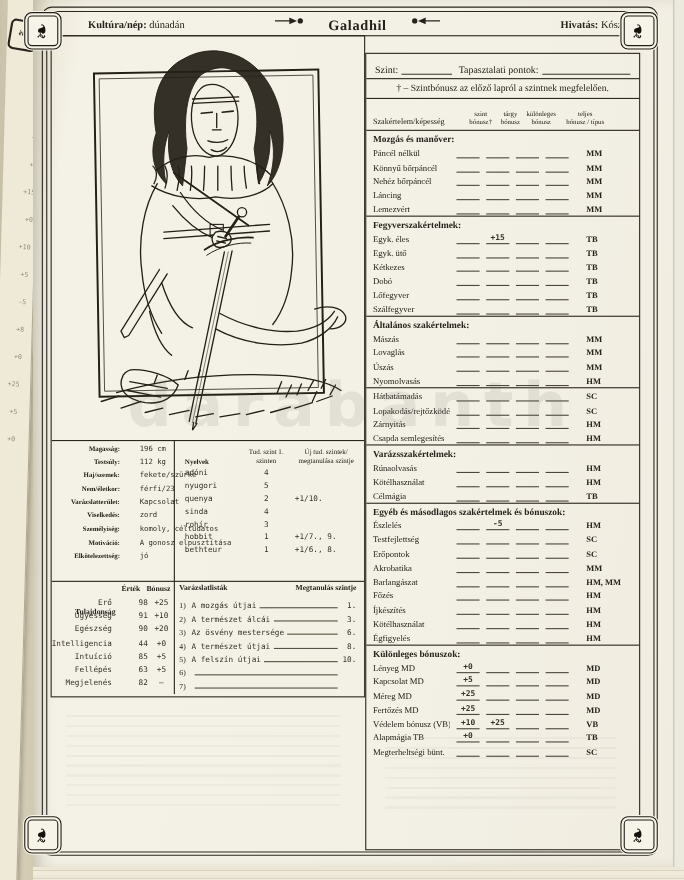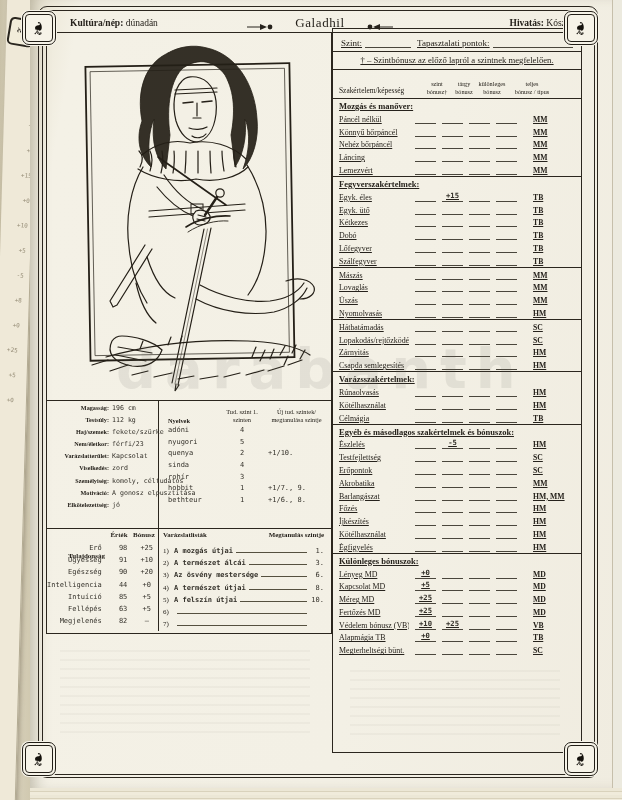--- a/index.html
+++ b/index.html
@@ -31,66 +31,66 @@
                border:.9px solid #2b261e;border-radius:6px;}
   .corner{position:absolute;width:32px;height:32px;background:#f6f3e8;border:1.9px solid #221e17;
           border-radius:7px;z-index:6;display:flex;align-items:center;justify-content:center;
           box-shadow:0 0 0 1px #f6f3e8;}
   .corner::after{content:"";position:absolute;inset:2px;border:.8px solid #221e17;border-radius:4px;}
   .corner .glyph{font-size:19px;line-height:1;transform:rotate(-90deg);color:#15120d;}
   .c-tl{left:22px;top:11px}.c-tr{left:564px;top:11px}.c-bl{left:22px;top:742px}.c-br{left:564px;top:742px}
   
   .band-top{position:absolute;left:52px;top:13px;width:532px;height:19px;z-index:5;
             border-bottom:1.2px solid #2b261e;display:flex;align-items:center;font-size:9.5px;}
-  .band-cell-l{flex:1;padding-left:18px;}
+  .band-cell-l{flex:1;padding-left:28px;}
   .band-cell-r{flex:1;padding-right:14px;text-align:right;}
   .band-label{font-weight:bold;}
-  .char-title{font-weight:normal;font-size:13px;letter-spacing:.6px;display:flex;align-items:flex-end;gap:22px;}
+  .char-title{font-weight:bold;font-size:13px;letter-spacing:.6px;display:flex;align-items:flex-start;gap:22px;}
   .orn svg{display:block}
   
   .left-box{position:absolute;left:46px;top:32px;width:284px;height:600px;
             border:1.1px solid #2b261e;z-index:2;}
   .portrait{position:absolute;left:1px;top:2px;}
   .lhr{position:absolute;left:0;right:0;border-top:1.1px solid #2b261e;}
   .lvr{position:absolute;border-left:1.1px solid #2b261e;}
   .personal{position:absolute;left:0;top:371px;width:111px;}
   .p-row{display:flex;align-items:baseline;height:12.1px;}
   .p-label{width:62px;text-align:right;font-weight:bold;font-size:6.2px;flex:none;}
   .p-val{font-family:"DejaVu Sans Mono","Liberation Mono",monospace;font-size:6.6px;color:#34312a;
-         margin-left:3px;white-space:nowrap;}
+         margin-left:18px;white-space:nowrap;}
   .langs{position:absolute;left:113px;top:369px;width:169px;font-size:6.4px;}
   .lang-head{display:flex;align-items:flex-end;height:22px;margin-bottom:2px;}
   .lh-name{width:52px;padding-left:8px;font-weight:bold;}
   .lh-col{width:44px;text-align:center;line-height:1.25;}
   .lh-col2{flex:1;text-align:center;line-height:1.25;}
   .lang-row{display:flex;height:11.7px;font-family:"DejaVu Sans Mono","Liberation Mono",monospace;
             font-size:7px;color:#34312a;}
   .lg-name{width:52px;padding-left:8px;}
   .lg-lvl{width:44px;text-align:center;}
   .lg-new{flex:1;text-align:left;padding-left:4px;}
   .attrs{position:absolute;left:0;top:498px;width:112px;}
   .attr-head{display:flex;font-weight:bold;font-size:7px;height:13px;}
   .ah-name{width:58px;text-align:right;margin-top:21px;}
   .ah-val{width:24px;text-align:center;margin-left:2px;}
   .ah-bon{width:26px;text-align:center;}
   .attr-row{display:flex;height:12.2px;font-family:"DejaVu Sans Mono","Liberation Mono",monospace;
             font-size:7px;color:#34312a;}
   .at-name{width:58px;text-align:right;}
-  .at-val{width:24px;text-align:center;margin-left:10px;}
+  .at-val{width:24px;text-align:right;margin-left:10px;}
   .at-bon{width:26px;text-align:center;}
   .spells{position:absolute;left:113px;top:498px;width:167px;}
   .spell-head{display:flex;justify-content:space-between;font-weight:bold;font-size:6.9px;height:13px;padding:0 3px;}
   .spell-row{display:flex;align-items:baseline;height:12.2px;font-size:7px;padding:0 3px;}
   .sp-num{width:11px;flex:none;}
-  .sp-name{font-family:"DejaVu Sans Mono","Liberation Mono",monospace;color:#34312a;white-space:nowrap;font-weight:bold;}
+  .sp-name{font-family:"DejaVu Sans Mono","Liberation Mono",monospace;color:#34312a;white-space:nowrap;}
   .sp-fill{flex:1;border-bottom:.8px solid #55503f;margin:0 3px;height:8px;}
   .sp-lvl{font-family:"DejaVu Sans Mono","Liberation Mono",monospace;color:#34312a;width:14px;text-align:right;}
   
-  .right-box{position:absolute;left:332px;top:28px;width:248px;height:723px;
-             border:1.1px solid #2b261e;z-index:2;background:transparent;text-decoration:underline;}
+  .right-box{position:absolute;left:332px;top:48px;width:248px;height:723px;
+             border:1.1px solid #2b261e;z-index:2;background:transparent;}
   .xp-row{height:19px;border-bottom:1.1px solid #2b261e;display:flex;align-items:flex-end;
           padding:0 8px 3px 8px;font-size:9px;}
   .xp-line{border-bottom:.9px solid #4a463c;height:9px;}
   .note-row{height:17px;border-bottom:1.1px solid #2b261e;text-align:center;font-size:8.7px;line-height:16px;}
   .colhead-row{height:28px;border-bottom:1.3px solid #2b261e;position:relative;font-size:6.2px;line-height:1.3;}
   .name-header{position:absolute;left:6px;bottom:2px;font-size:7.4px;}
   .colh{position:absolute;bottom:2px;text-align:center;}
   .skill-section + .skill-section{border-top:1.2px solid #2b261e;}
   .sec-title{font-weight:bold;font-size:8.5px;padding:2px 0 0 6px;height:11px;white-space:nowrap;}
   .skill-row{height:11.8px;display:flex;align-items:flex-end;padding:0 4px 1px 6px;}
@@ -550,20 +550,21 @@
           <div class="skill-row">
             <span class="skill-name">Szálfegyver</span>
             <span class="slot"></span>
             <span class="slot"></span>
             <span class="slot"></span>
             <span class="slot"></span>
             <span class="skill-type">TB</span>
           </div>
         </div>
         <div class="skill-section">
+          <div class="sec-title">Általános szakértelmek:</div>
           <div class="skill-row">
             <span class="skill-name">Mászás</span>
             <span class="slot"></span>
             <span class="slot"></span>
             <span class="slot"></span>
             <span class="slot"></span>
             <span class="skill-type">MM</span>
           </div>
           <div class="skill-row">
             <span class="skill-name">Lovaglás</span>

